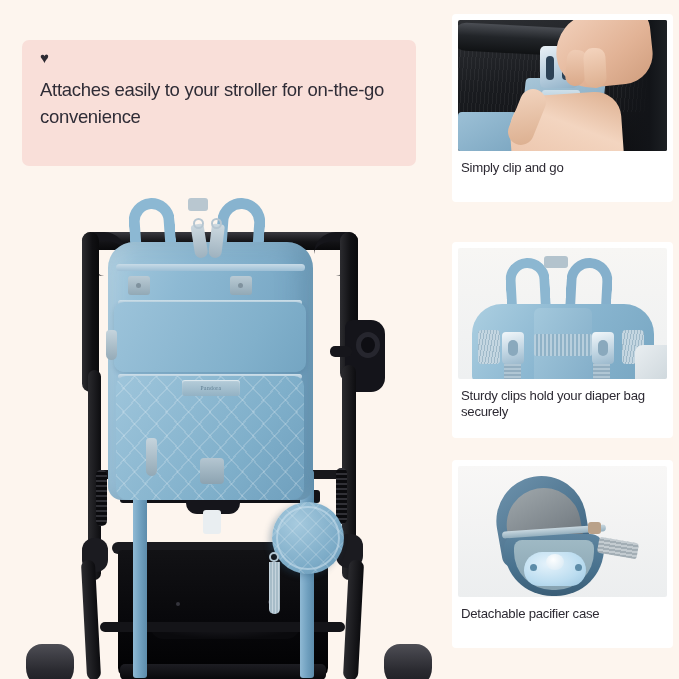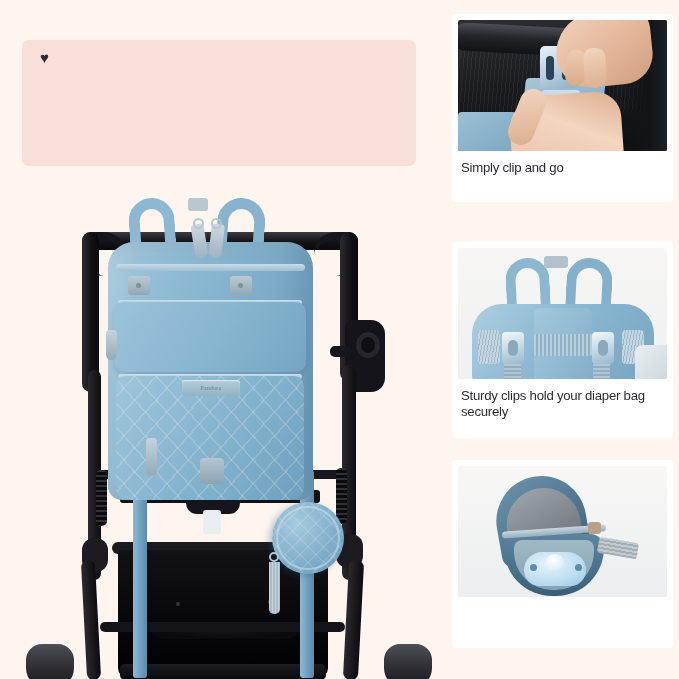--- a/index.html
+++ b/index.html
@@ -671,20 +671,21 @@
 </style>
 </head>
 <body>
 
 <div id="left-column">
 
   <div id="callout-box">
     <div id="callout-heading-row">
       <span id="heart-icon">♥</span>
     </div>
+    <div id="callout-sub">Attaches easily to your stroller for on-the-go convenience</div>
   </div>
 
   <div id="hero-image">
 
     <div class="tube" id="handlebar-top"></div>
     <div id="handlebar-corner-l" class="tube"></div>
     <div id="handlebar-corner-r" class="tube"></div>
     <div class="tube" id="handlebar-left-v"></div>
     <div class="tube" id="handlebar-right-v"></div>
 
@@ -816,14 +817,15 @@
       <div id="photo3-base"></div>
       <div id="photo3-base-inner"></div>
       <div id="photo3-pacifier"></div>
       <div class="photo3-paci-hole" id="photo3-paci-hole-l"></div>
       <div class="photo3-paci-hole" id="photo3-paci-hole-r"></div>
       <div id="photo3-paci-nipple"></div>
       <div id="photo3-zipper"></div>
       <div id="photo3-zip-pull"></div>
       <div id="photo3-strap"></div>
     </div>
+    <div class="thumb-caption" id="caption-3">Detachable pacifier case</div>
   </div>
 </div>
 
 </body></html>

